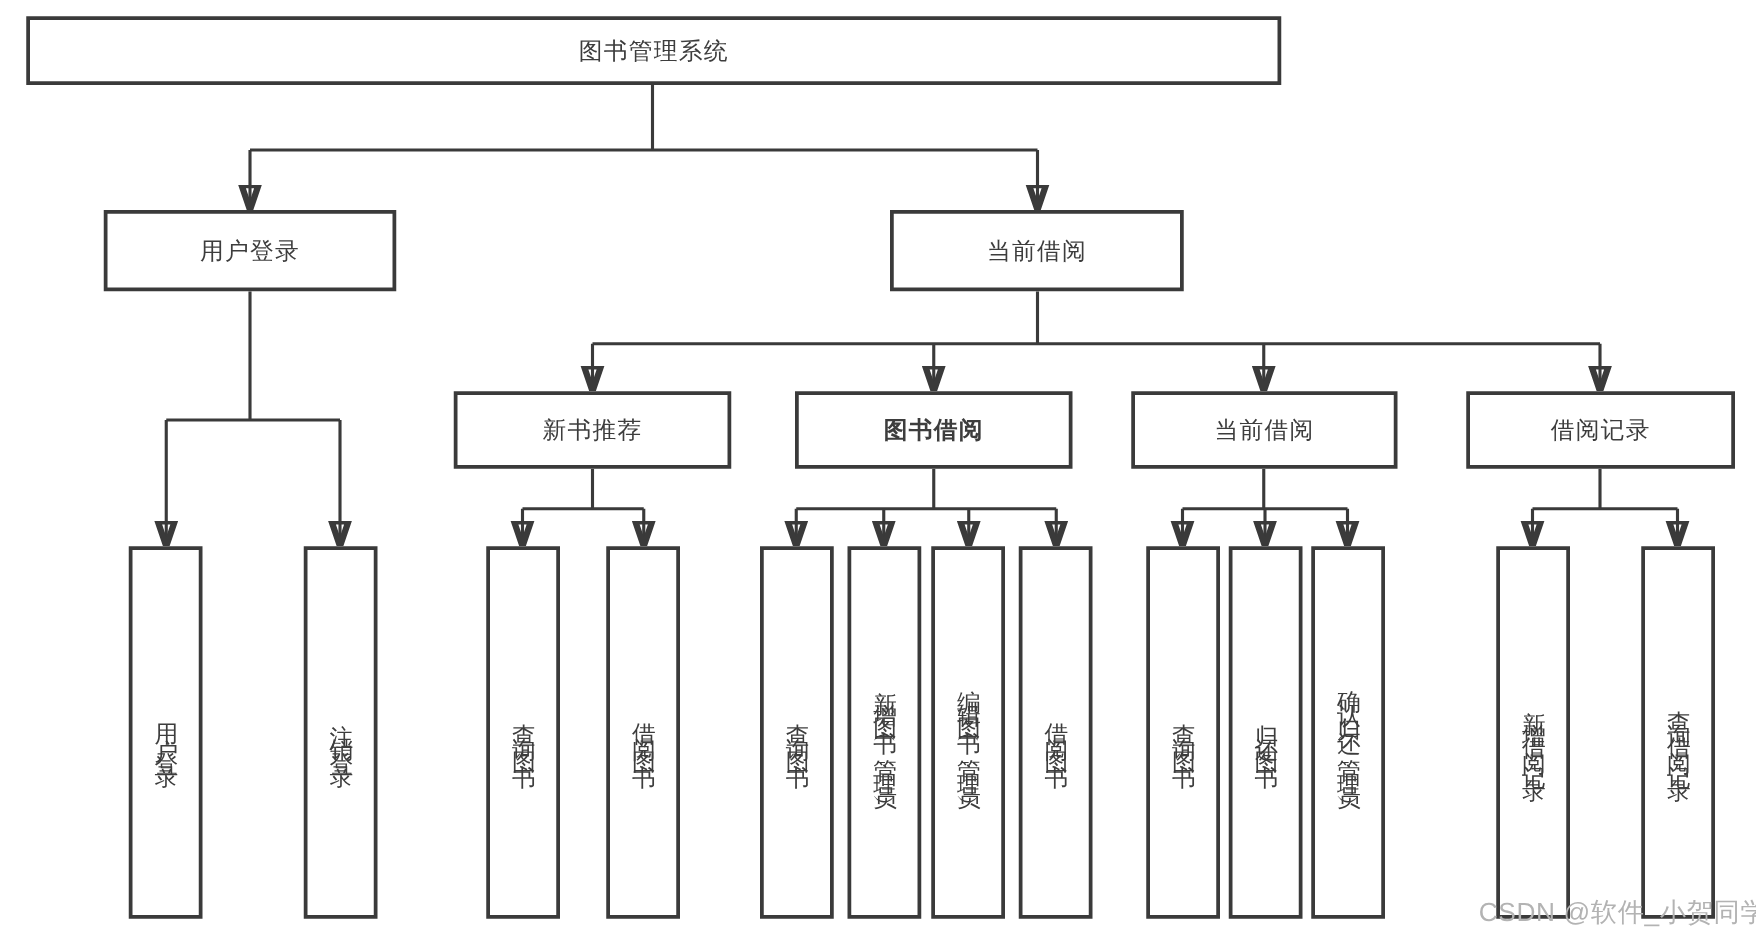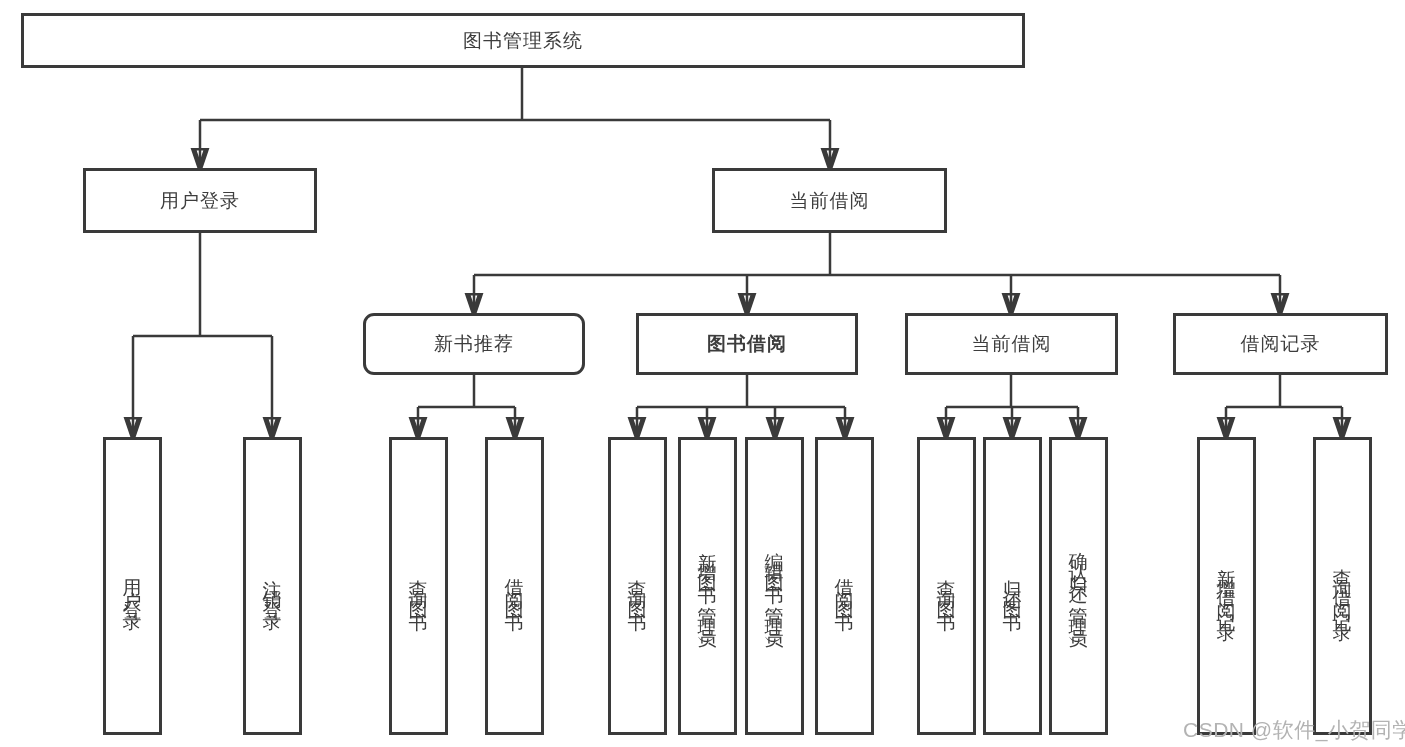--- a/index.html
+++ b/index.html
@@ -28,21 +28,21 @@
     letter-spacing: 11px;
     line-height: 1;
     white-space: normal;
   }
   
   .n-root   { left: 21px;  top: 13px;  width: 1004px; height: 55px; }
   
   .n-login  { left: 83px;  top: 168px; width: 234px;  height: 65px; }
   .n-mgmt   { left: 712px; top: 168px; width: 235px;  height: 65px; }
   
-  .n-rec    { left: 363px; top: 313px; width: 222px;  height: 62px; border-radius: 11px; }
+  .n-rec    { left: 363px; top: 313px; width: 222px;  height: 62px; }
   .n-borrow { left: 636px; top: 313px; width: 222px;  height: 62px; font-weight: bold; }
   .n-cur    { left: 905px; top: 313px; width: 213px;  height: 62px; }
   .n-hist   { left: 1173px;top: 313px; width: 215px;  height: 62px; }
   
   .leaf { top: 437px; width: 59px; height: 298px; }
   .n-l0  { left: 103px; }
   .n-l1  { left: 243px; }
   .n-l2  { left: 389px; }
   .n-l3  { left: 485px; }
   .n-l4  { left: 608px; }

